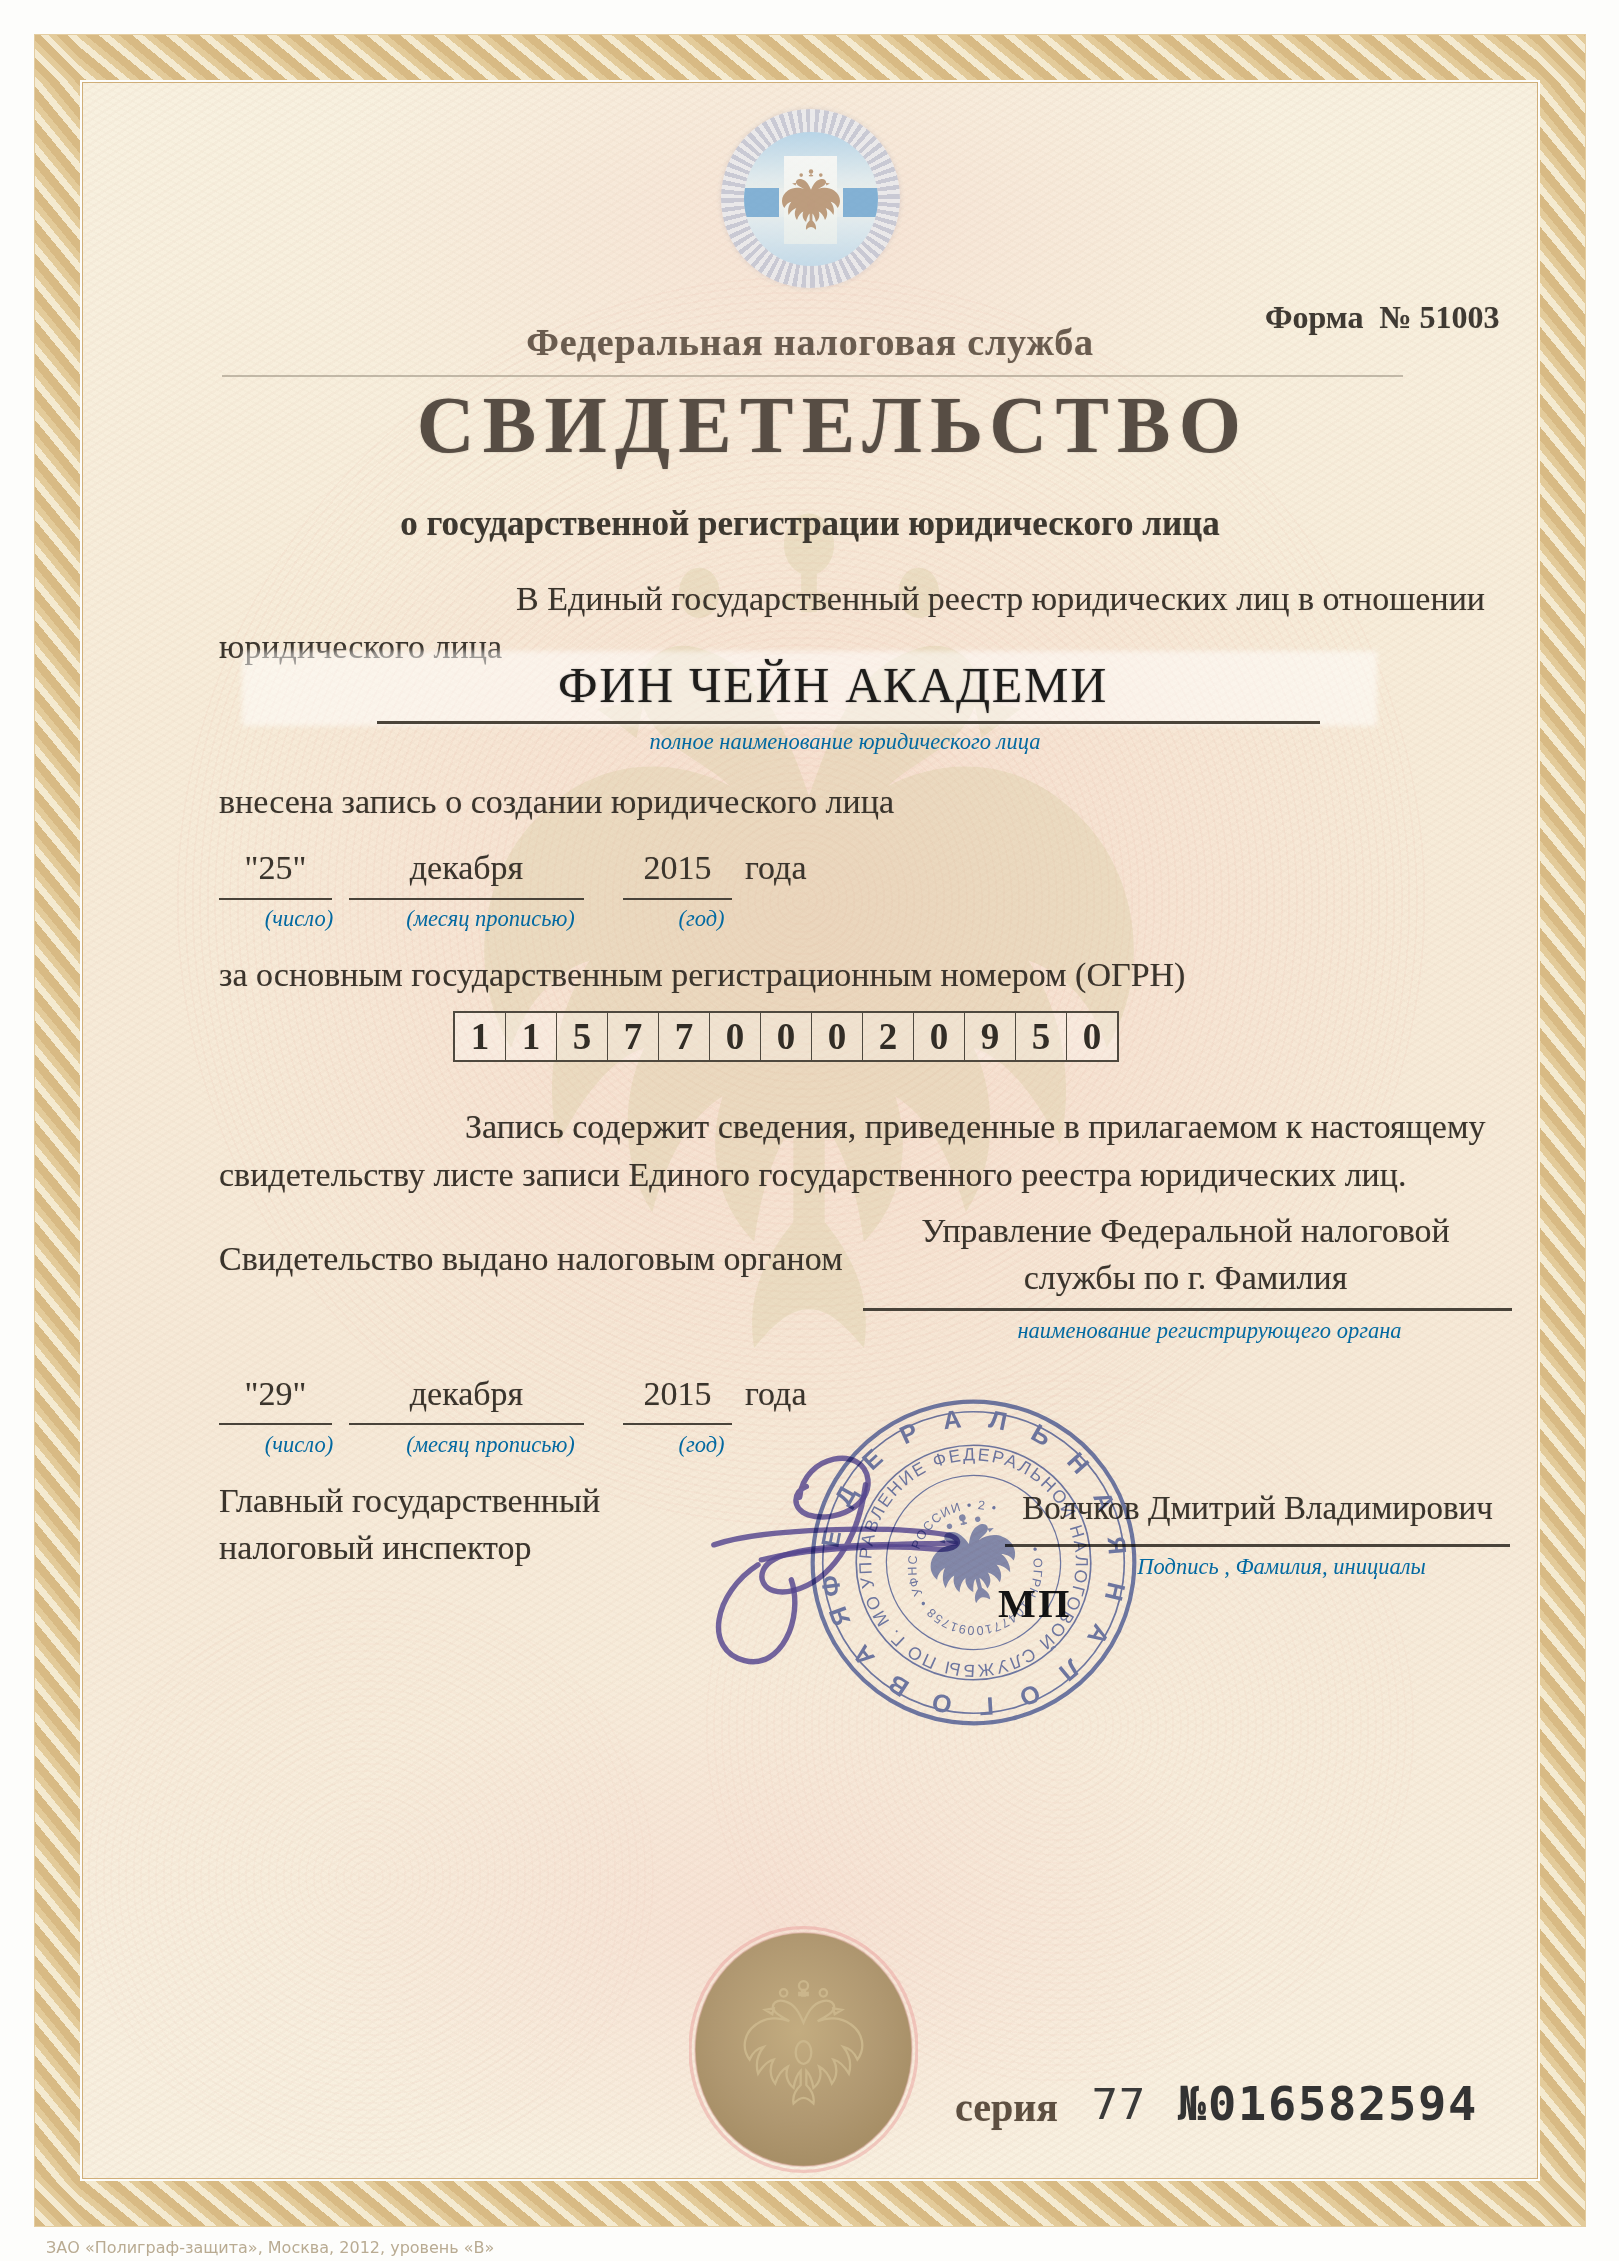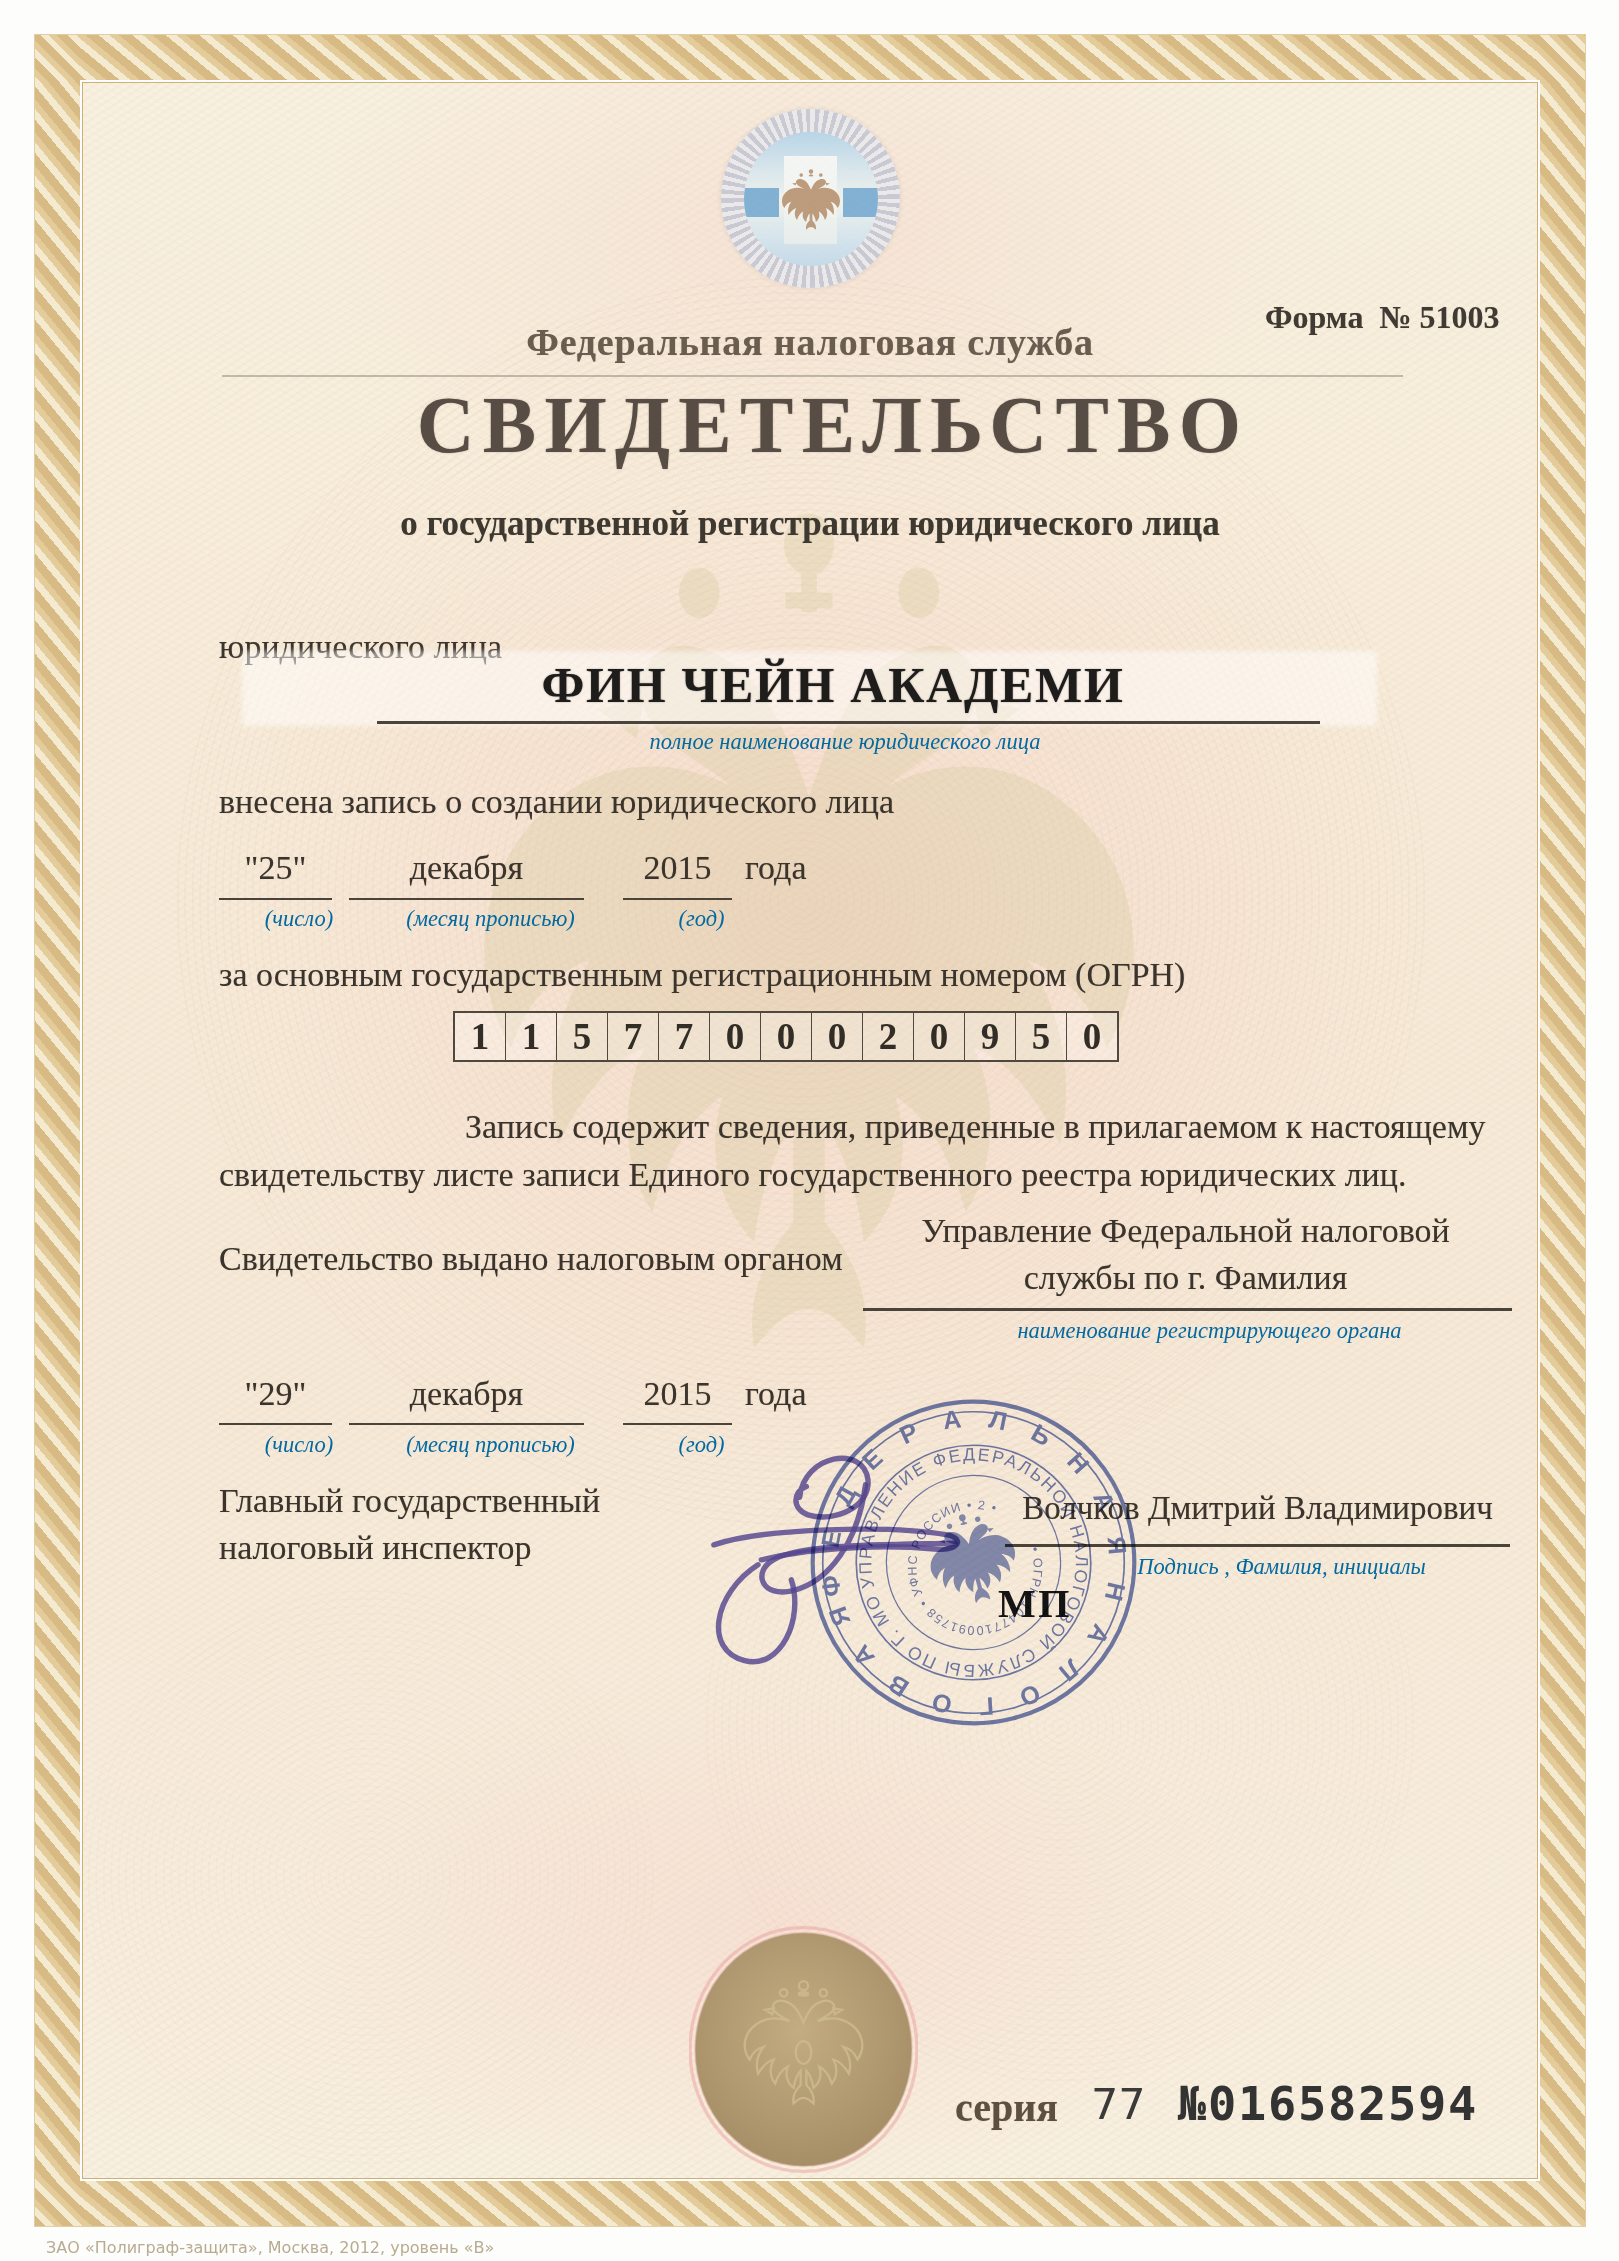--- a/index.html
+++ b/index.html
@@ -55,21 +55,21 @@
   .agency-rule{position:absolute;left:222px;top:375px;width:1181px;height:1.7px;background:rgba(150,140,124,.55);}
   .big-title{top:380px;font-size:80px;font-weight:bold;letter-spacing:8.3px;color:#574d44;
              text-shadow:0 0 1.7px rgba(87,77,68,.4);margin-left:46px;}
   .subtitle{top:504px;font-size:35px;font-weight:bold;color:#3d3830;}
 
   .body-line{font-size:34px;color:#3a342c;}
   .caption{font-size:22.5px;color:#0369a1;font-style:italic;margin-left:24px;}
 
   .company-band{position:absolute;left:242px;top:651px;width:1135px;height:75px;
                 background:rgba(255,255,255,.5);filter:blur(2.5px);}
-  .company-name{top:656px;font-size:50px;font-weight:bold;letter-spacing:1.7px;color:#1e1d1b;padding-left:46px;
+  .company-name{top:656px;font-size:50px;font-weight:normal;letter-spacing:1.7px;color:#1e1d1b;padding-left:46px;
                 text-shadow:0 0 1.7px rgba(30,30,30,.45);}
   .company-underline{position:absolute;left:377px;top:721px;width:943px;height:2.5px;background:#4a443a;}
   .company-caption{top:729px;padding-left:46px;}
 
   .fline{position:absolute;height:1.7px;background:#49433a;}
   .fcell{position:absolute;text-align:center;}
 
   
   .ogrn-row{position:absolute;left:453px;top:1011px;display:flex;border:2.5px solid #4e483e;
             background:rgba(255,255,255,.28);}
@@ -133,20 +133,21 @@
       </svg>
     </div>
   </div>
 
   <div class="t form-label blur">Форма  № 51003</div>
   <div class="t center agency blur">Федеральная налоговая служба</div>
   <div class="agency-rule"></div>
   <div class="t center big-title">СВИДЕТЕЛЬСТВО</div>
   <div class="t center subtitle blur">о государственной регистрации юридического лица</div>
 
+  <div class="t body-line blur" style="left:516px;top:580px">В Единый государственный реестр юридических лиц в отношении</div>
   <div class="t body-line blur" style="left:219px;top:628px">юридического лица</div>
 
   <div class="company-band"></div>
   <div class="t center company-name">ФИН ЧЕЙН АКАДЕМИ</div>
   <div class="company-underline"></div>
   <div class="t center caption company-caption">полное наименование юридического лица</div>
 
   <div class="t body-line blur" style="left:219px;top:783px">внесена запись о создании юридического лица</div>
 
   <div>

